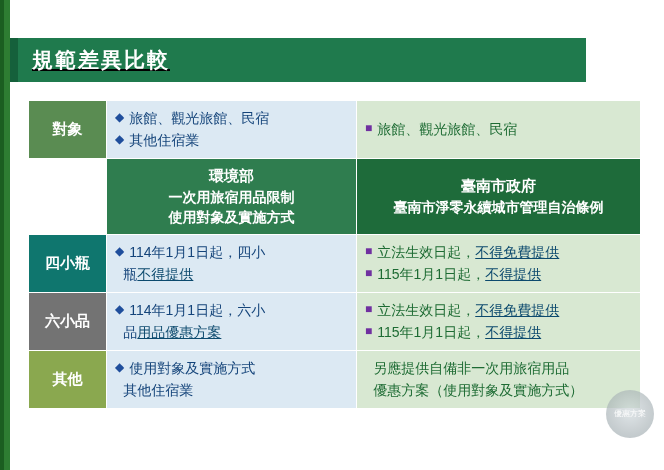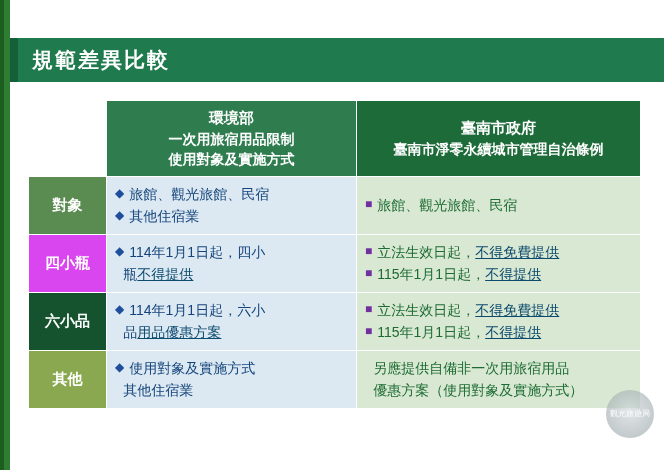--- a/index.html
+++ b/index.html
@@ -15,23 +15,23 @@
   .left-bar{
     position:absolute;left:0;top:0;width:10px;height:470px;
     background:#2e7d32;
   }
   .left-bar-inner{
     position:absolute;left:0;top:0;width:4px;height:470px;background:#1b5e20;
   }
 
   
   .title-band{
-    position:absolute;left:10px;top:38px;width:654px;height:44px;
+    position:absolute;left:10px;top:38px;width:576px;height:44px;
     background:#1f7a4d;
-    display:flex;align-items:center;
+    display:flex;align-items:center;text-decoration:underline;
   }
   .title-band .accent{
     width:8px;height:44px;background:#15603b;
   }
   .title-text{
     color:#ffffff;font-size:21px;font-weight:bold;letter-spacing:2px;
     padding-left:14px;
   }
 
   
@@ -59,22 +59,22 @@
     background:#1e6b3a;color:#ffffff;text-align:center;
     font-size:14px;line-height:1.42;font-weight:bold;
   }
   .hdr-title{font-size:15px;display:block;margin-bottom:2px;}
 
   
   .rlabel{
     text-align:center;font-size:15px;font-weight:bold;color:#ffffff;
   }
   .rlabel.a{background:#5a8c52;}
-  .rlabel.b{background:#d946ef;}
-  .rlabel.c{background:#14532d;}
+  .rlabel.b{background:#0f766e;}
+  .rlabel.c{background:#737373;}
   .rlabel.d{background:#8aa84f;margin-top:13px;}
 
   
   .cell-l{background:#dce9f3;color:#14447a;font-size:14px;line-height:1.5;}
   .cell-r{background:#d8e8d2;color:#1d6b33;font-size:14px;line-height:1.5;}
 
   .bullet-line{display:flex;align-items:flex-start;margin:1px 0;}
   .bl-mark{flex:0 0 auto;margin-right:5px;font-size:12px;line-height:1.6;}
   .bl-mark.diamond{color:#1f4e9c;}
   .bl-mark.square{color:#7030a0;}
@@ -108,44 +108,44 @@
   </div>
 
   <table class="table">
     <colgroup>
         <col class="c1">
         <col class="c2">
         <col class="c3">
       </colgroup>
     <tbody id="table-body">
         <tr>
+          <td class="rlabel a">對象</td>
+          <td class="cell-l">
+            <div class="bullet-line">
+              <span class="bl-mark diamond">◆</span>
+              <span class="bl-body"><span class="plain">旅館、觀光旅館、民宿</span></span>
+            </div>
+            <div class="bullet-line">
+              <span class="bl-mark diamond">◆</span>
+              <span class="bl-body"><span class="plain">其他住宿業</span></span>
+            </div>
+          </td>
+          <td class="cell-r">
+            <div class="bullet-line">
+              <span class="bl-mark square">■</span>
+              <span class="bl-body"><span class="plain">旅館、觀光旅館、民宿</span></span>
+            </div>
+          </td>
+        </tr>
+        <tr>
           <td class="hdr-blank"></td>
           <td class="hdr-left"><span class="hdr-title">環境部</span>一次用旅宿用品限制<br>使用對象及實施方式</td>
           <td class="hdr-right"><span class="hdr-title">臺南市政府</span>臺南市淨零永續城市管理自治條例</td>
         </tr>
         <tr>
-          <td class="rlabel a">對象</td>
-          <td class="cell-l">
-            <div class="bullet-line">
-              <span class="bl-mark diamond">◆</span>
-              <span class="bl-body"><span class="plain">旅館、觀光旅館、民宿</span></span>
-            </div>
-            <div class="bullet-line">
-              <span class="bl-mark diamond">◆</span>
-              <span class="bl-body"><span class="plain">其他住宿業</span></span>
-            </div>
-          </td>
-          <td class="cell-r">
-            <div class="bullet-line">
-              <span class="bl-mark square">■</span>
-              <span class="bl-body"><span class="plain">旅館、觀光旅館、民宿</span></span>
-            </div>
-          </td>
-        </tr>
-        <tr>
           <td class="rlabel b">四小瓶</td>
           <td class="cell-l">
             <div class="bullet-line">
               <span class="bl-mark diamond">◆</span>
               <span class="bl-body"><span class="plain">114年1月1日起，四小</span></span>
             </div>
             <div class="bullet-line">
               <span class="bl-mark diamond" style="visibility: hidden;">&nbsp;</span>
               <span class="bl-body"><span class="plain">瓶</span><span class="red">不得提供</span></span>
             </div>
@@ -203,15 +203,15 @@
             </div>
             <div class="bullet-line">
               <span class="bl-mark square" style="visibility: hidden;">&nbsp;</span>
               <span class="bl-body"><span class="plain">優惠方案（使用對象及實施方式）</span></span>
             </div>
           </td>
         </tr>
       </tbody>
   </table>
 
-  <div class="watermark">觀光旅遊局</div>
+  <div class="watermark">優惠方案</div>
 
 </div>
 
 </body></html>

